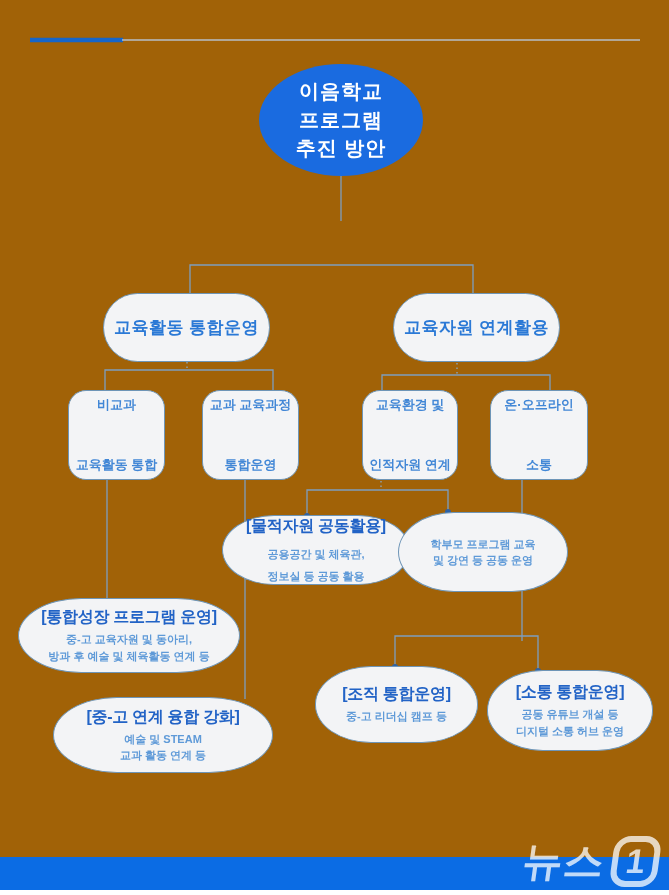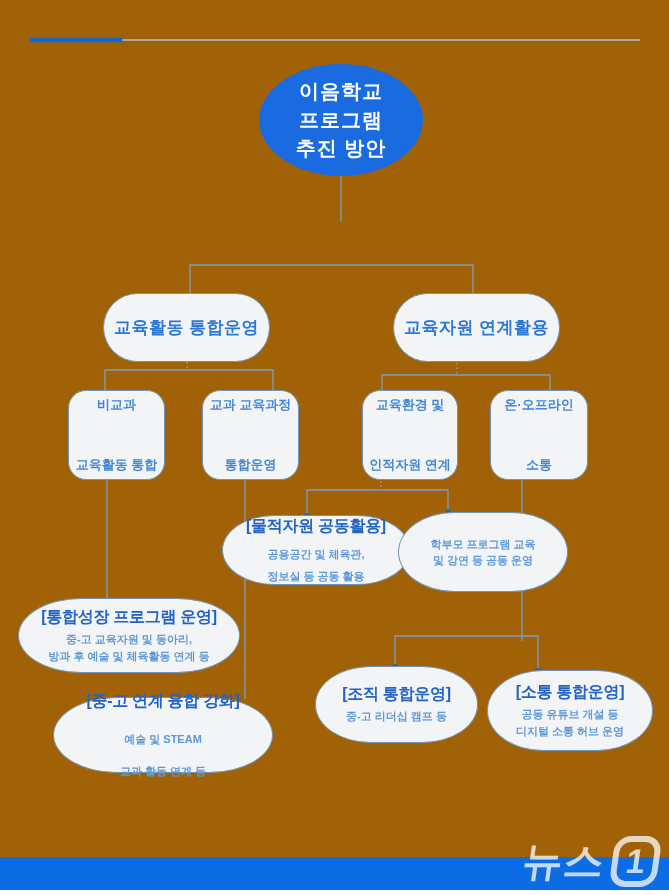--- a/index.html
+++ b/index.html
@@ -24,21 +24,21 @@
   .l2-2{left:202px;top:390px;}
   .l2-3{left:362px;top:390px;width:96px;}
   .l2-4{left:490px;top:390px;width:98px;}
 
   .card{border:1.3px solid #6e95b7;}
   .card-title{color:#2263c6;font-weight:bold;font-size:16px;letter-spacing:-.3px;margin-bottom:3px;white-space:nowrap;}
   .card-line{color:#5f9ad8;font-size:11px;line-height:1.5;font-weight:700;white-space:nowrap;}
   .card-physical{left:222px;top:515px;width:188px;height:70px;border-radius:52px/35px;justify-content:space-between;}
   .card-human{left:398px;top:512px;width:170px;height:80px;border-radius:56px/40px;}
   .card-growth{left:18px;top:598px;width:222px;height:75px;border-radius:64px/38px;}
-  .card-fusion{left:53px;top:697px;width:220px;height:76px;border-radius:64px/38px;gap:16px;}
+  .card-fusion{left:53px;top:697px;width:220px;height:76px;border-radius:64px/38px;}
   .card-org{left:315px;top:666px;width:163px;height:77px;border-radius:56px/38px;}
   .card-comm{left:487px;top:670px;width:166px;height:81px;border-radius:56px/40px;}
 
   .bottom-bar{position:absolute;left:0;top:857px;width:669px;height:38px;background:#0b6ce4;z-index:3;}
   .watermark{position:absolute;right:10px;top:834px;z-index:4;display:flex;align-items:center;
              transform:skewX(-8deg);color:rgba(255,255,255,.75);font-weight:800;}
   .wm-text{font-size:40px;letter-spacing:1px;}
   .wm-one{margin-left:7px;font-size:34px;border:6px solid rgba(255,255,255,.75);
           border-radius:16px;padding:0 8px;line-height:1.15;}
 </style>

